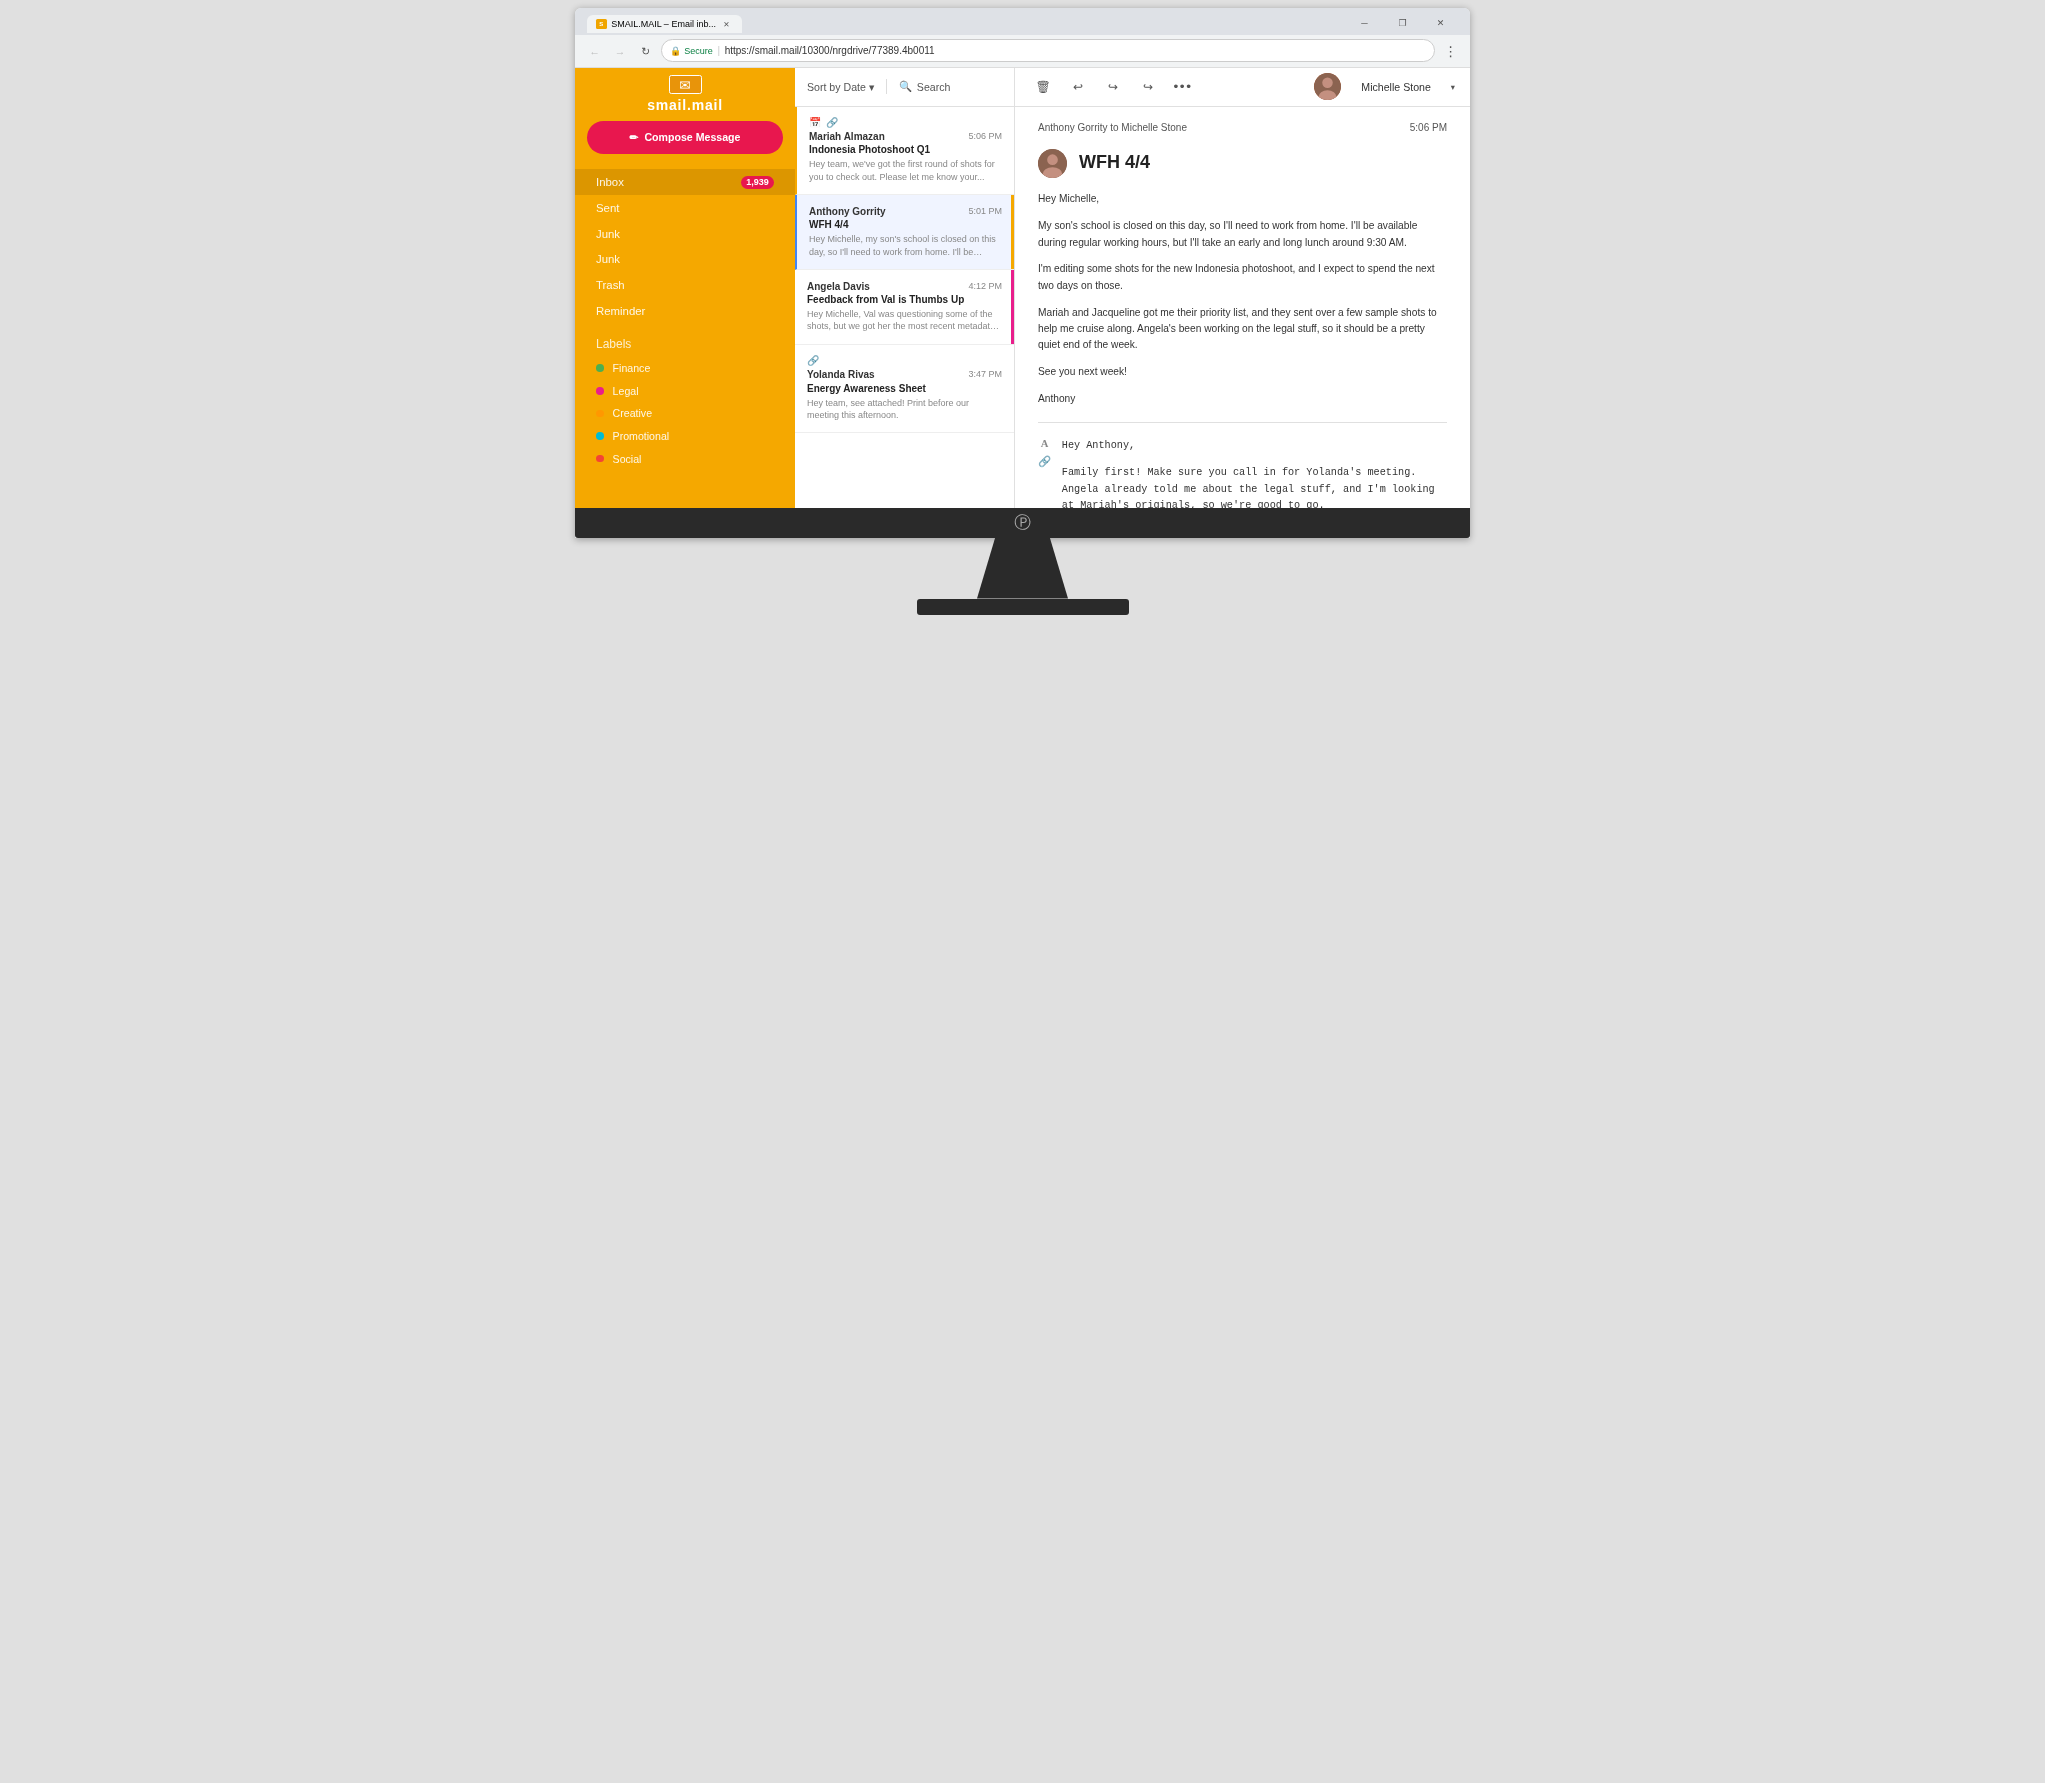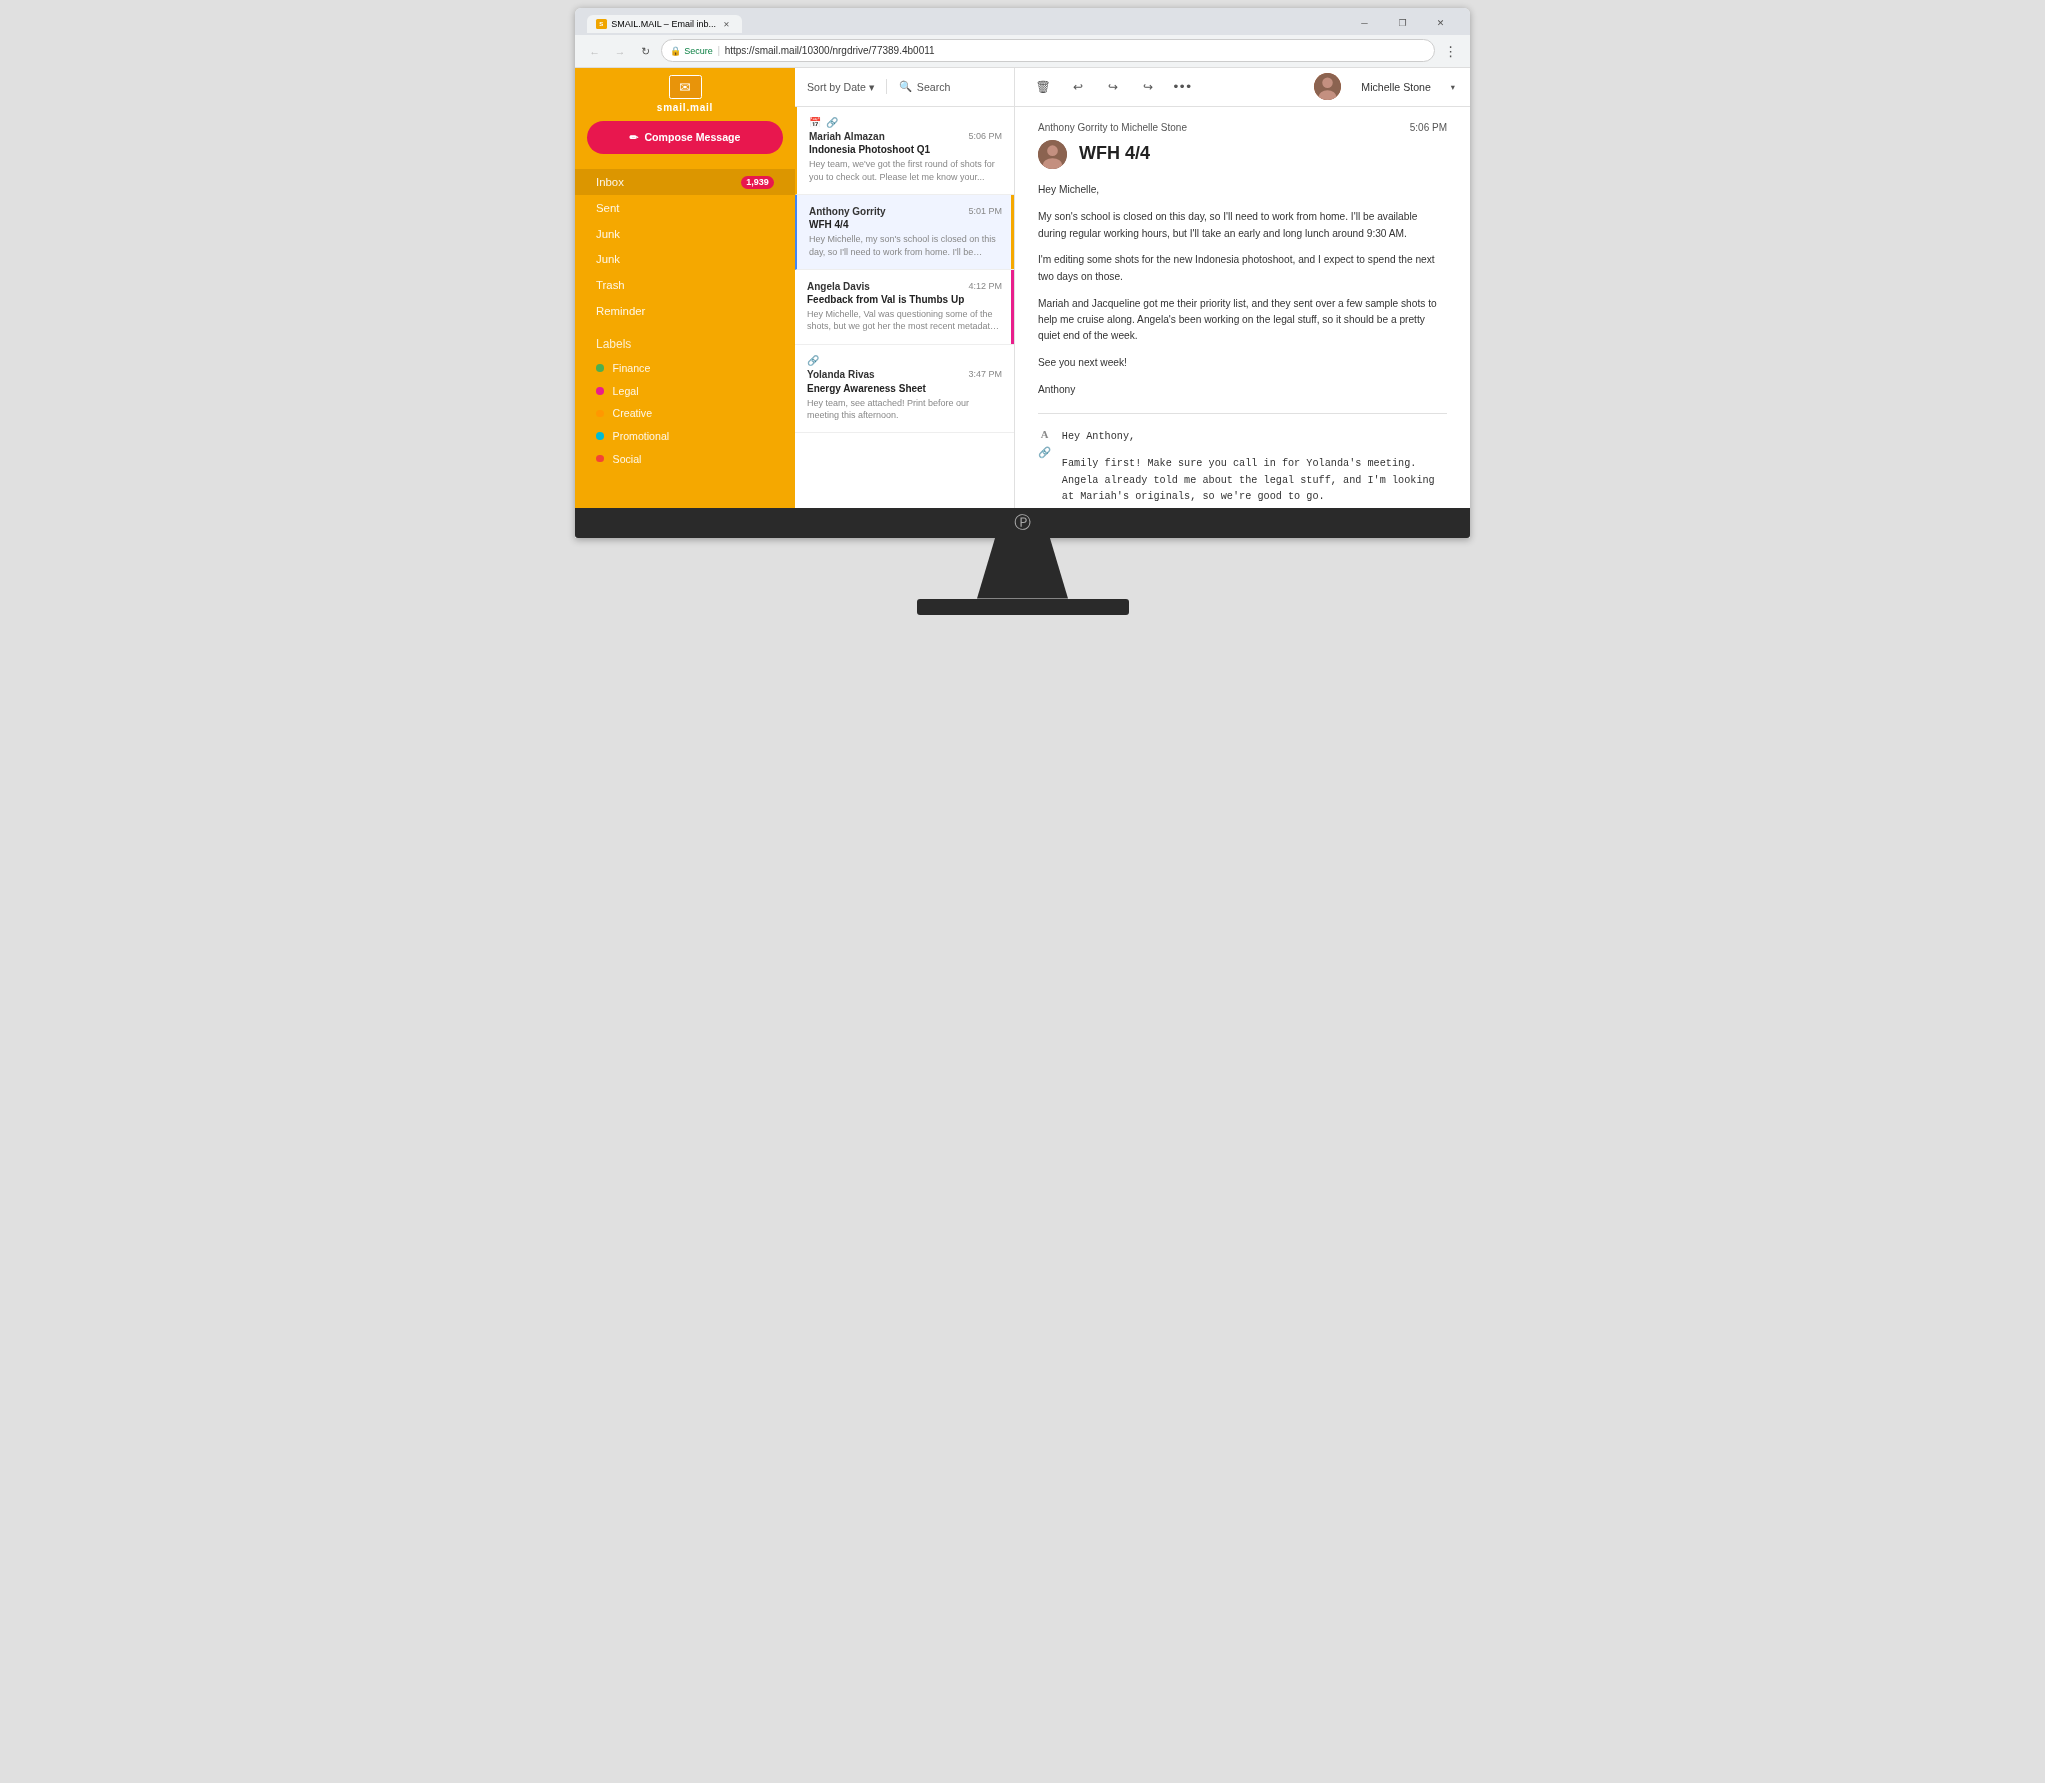--- a/index.html
+++ b/index.html
@@ -179,21 +179,21 @@
       border-radius: 2.3px;
       display: flex;
       align-items: center;
       justify-content: center;
       color: white;
       font-size: 13.7px;
     }
 
     .logo-text {
       color: white;
-      font-size: 10px;
+      font-size: 14px;
       font-weight: bold;
       letter-spacing: 0.8px;
     }
 
     .compose-btn {
       margin: 0 12px 10.6px;
       background: #e8174e;
       color: white;
       border: none;
       border-radius: 16.7px;
@@ -432,21 +432,21 @@
     .email-detail-content {
       flex: 1;
       overflow-y: auto;
       padding: 15px 23px;
     }
 
     .email-meta {
       display: flex;
       justify-content: space-between;
       align-items: flex-start;
-      margin-bottom: 7px;
+      margin-bottom: 16px;
     }
 
     .email-from-to {
       font-size: 10px;
       color: #555;
     }
 
     .email-detail-time {
       font-size: 10px;
       color: #555;

